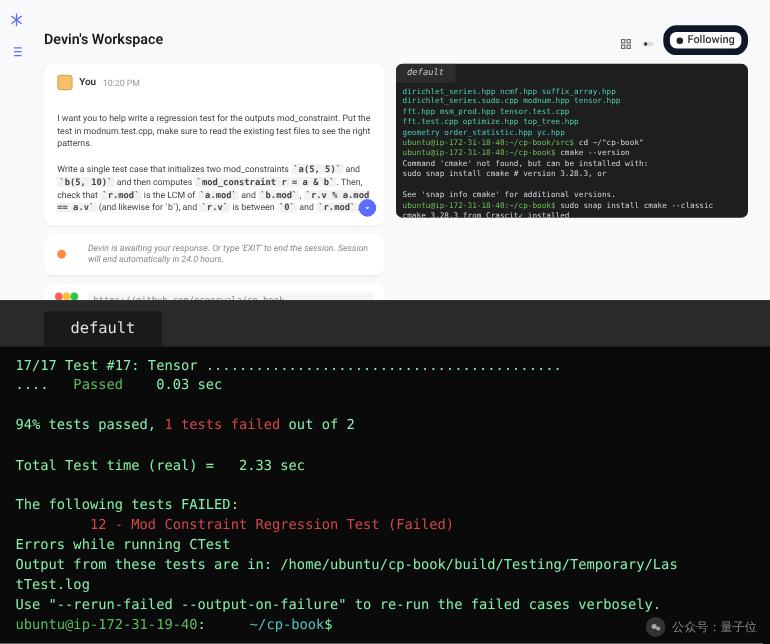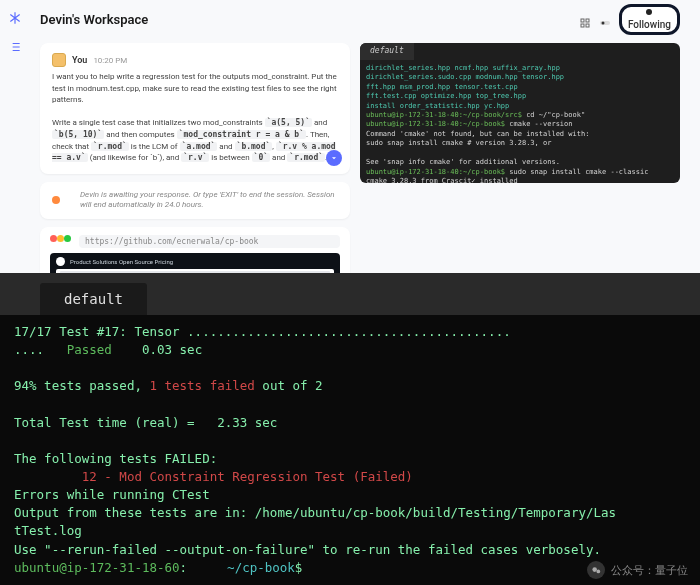--- a/index.html
+++ b/index.html
@@ -1,30 +1,30 @@
 <!DOCTYPE html>
 <html><head>
 <meta charset="utf-8">
 <style>
 *{margin:0;padding:0;box-sizing:border-box;}
 body{font-family:-apple-system,BlinkMacSystemFont,"Segoe UI",Roboto,sans-serif;background:#f5f5f5;width:700px;height:585px;overflow:hidden;}
 .page{display:flex;flex-direction:column;height:100%;}
-.top-app{background:#f8f9fb;height:273px;position:relative;padding:0 0 0 0;}
+.top-app{background:#f8f9fb;height:273px;position:relative;padding:19px 0 0 0;}
 .icon-col{position:absolute;left:8px;top:10px;display:flex;flex-direction:column;gap:10px;}
 .icon-col svg{width:14px;height:14px;}
 .app-header{display:flex;align-items:center;justify-content:space-between;padding:4px 20px 8px 40px;}
 .title{font-size:13px;font-weight:600;color:#1a1a1a;}
 .header-right{display:flex;align-items:center;gap:8px;}
-.follow-btn{display:flex;align-items:center;gap:4px;font-size:10px;font-weight:500;color:#333;padding:2px 6px;border:3px solid #0f172a;border-radius:12px;background:#fff;flex-direction:column;}
+.follow-btn{display:flex;align-items:center;gap:4px;font-size:10px;font-weight:500;color:#333;padding:2px 6px;border:6px solid #0f172a;border-radius:12px;background:#fff;}
 .follow-btn .dot{width:6px;height:6px;border-radius:50%;background:#222;}
 .plain-icon{width:12px;height:12px;display:inline-block;}
 .content-row{display:flex;gap:10px;padding:0 20px 0 40px;}
 .left-col{flex:0 0 310px;display:flex;flex-direction:column;gap:8px;}
 .chat-card{background:#fff;border-radius:8px;padding:10px 12px;box-shadow:0 1px 2px rgba(0,0,0,0.05);position:relative;}
-.chat-head{display:flex;align-items:center;gap:6px;margin-bottom:4px;}
+.chat-head{display:flex;align-items:center;gap:6px;margin-bottom:20px;}
 .avatar{width:14px;height:14px;border-radius:3px;background:#f4c06a;border:1px solid #d9a94f;}
 .uname{font-size:9px;font-weight:600;color:#333;}
 .tstamp{font-size:8px;color:#999;}
 .msg{font-size:8px;line-height:1.45;color:#444;}
 .msg b{font-weight:600;}
 .code{font-family:ui-monospace,monospace;background:#f1f2f4;padding:0 2px;border-radius:2px;}
 .down-btn{position:absolute;right:8px;bottom:8px;width:16px;height:16px;border-radius:50%;background:#5b6cff;display:flex;align-items:center;justify-content:center;}
 .down-btn svg{width:8px;height:8px;fill:#fff;}
 .status-card{background:#fff;border-radius:8px;padding:8px 12px;display:flex;align-items:center;gap:20px;box-shadow:0 1px 2px rgba(0,0,0,0.05);}
 .status-dot{width:8px;height:8px;border-radius:50%;background:#ff8a3d;flex-shrink:0;}
@@ -134,21 +134,21 @@
           </div>
         </div>
       </div>
       <div class="term-small">
         <div class="tab">default</div>
         <div class="body">
 <span class="t-cyan">dirichlet_series.hpp      ncmf.hpp             suffix_array.hpp</span><br>
 <span class="t-cyan">dirichlet_series.sudo.cpp modnum.hpp           tensor.hpp</span><br>
 <span class="t-cyan">fft.hpp                   msm_prod.hpp         tensor.test.cpp</span><br>
 <span class="t-cyan">fft.test.cpp              optimize.hpp         top_tree.hpp</span><br>
-<span class="t-cyan">install                  order_statistic.hpp  yc.hpp</span><br>
+<span class="t-cyan">geometry                  order_statistic.hpp  yc.hpp</span><br>
 <span class="t-green">ubuntu@ip-172-31-18-40:~/cp-book/src$</span><span class="t-white"> cd ~/"cp-book"</span><br>
 <span class="t-green">ubuntu@ip-172-31-18-40:~/cp-book$</span><span class="t-white"> cmake --version</span><br>
 <span class="t-white">Command 'cmake' not found, but can be installed with:</span><br>
 <span class="t-white">sudo snap install cmake  # version 3.28.3, or</span><br>
 <br>
 <span class="t-white">See 'snap info cmake' for additional versions.</span><br>
 <span class="t-green">ubuntu@ip-172-31-18-40:~/cp-book$</span><span class="t-white"> sudo snap install cmake --classic</span><br>
 <span class="t-white">cmake 3.28.3 from Crascit✓ installed</span><br>
 
         </div>
@@ -166,21 +166,21 @@
 <span class="tb-gray">94% tests passed, </span><span class="tb-red">1 tests failed</span><span class="tb-gray"> out of 2</span>
 
 <span class="tb-gray">Total Test time (real) =   2.33 sec</span>
 
 <span class="tb-gray">The following tests FAILED:</span>
 <span class="tb-red">         12 - Mod Constraint Regression Test (Failed)</span>
 <span class="tb-gray">Errors while running CTest</span>
 <span class="tb-gray">Output from these tests are in: /home/ubuntu/cp-book/build/Testing/Temporary/Las</span>
 <span class="tb-gray">tTest.log</span>
 <span class="tb-gray">Use "--rerun-failed --output-on-failure" to re-run the failed cases verbosely.</span>
-<span class="tb-prompt">ubuntu@ip-172-31-18-60</span><span class="tb-gray">:</span><span class="tb-cyan">~/cp-book</span><span class="tb-gray">$</span></div>
+<span class="tb-prompt">ubuntu@ip-172-31-19-40</span><span class="tb-gray">:</span><span class="tb-cyan">~/cp-book</span><span class="tb-gray">$</span></div>
     <div class="wm">
       <div class="wm-icon">
           <svg viewBox="0 0 24 24">
             <circle cx="8" cy="10" r="5"></circle>
             <circle cx="16" cy="14" r="4"></circle>
           </svg>
         </div>
       <span>公众号：量子位</span>
     </div>
   </div>

